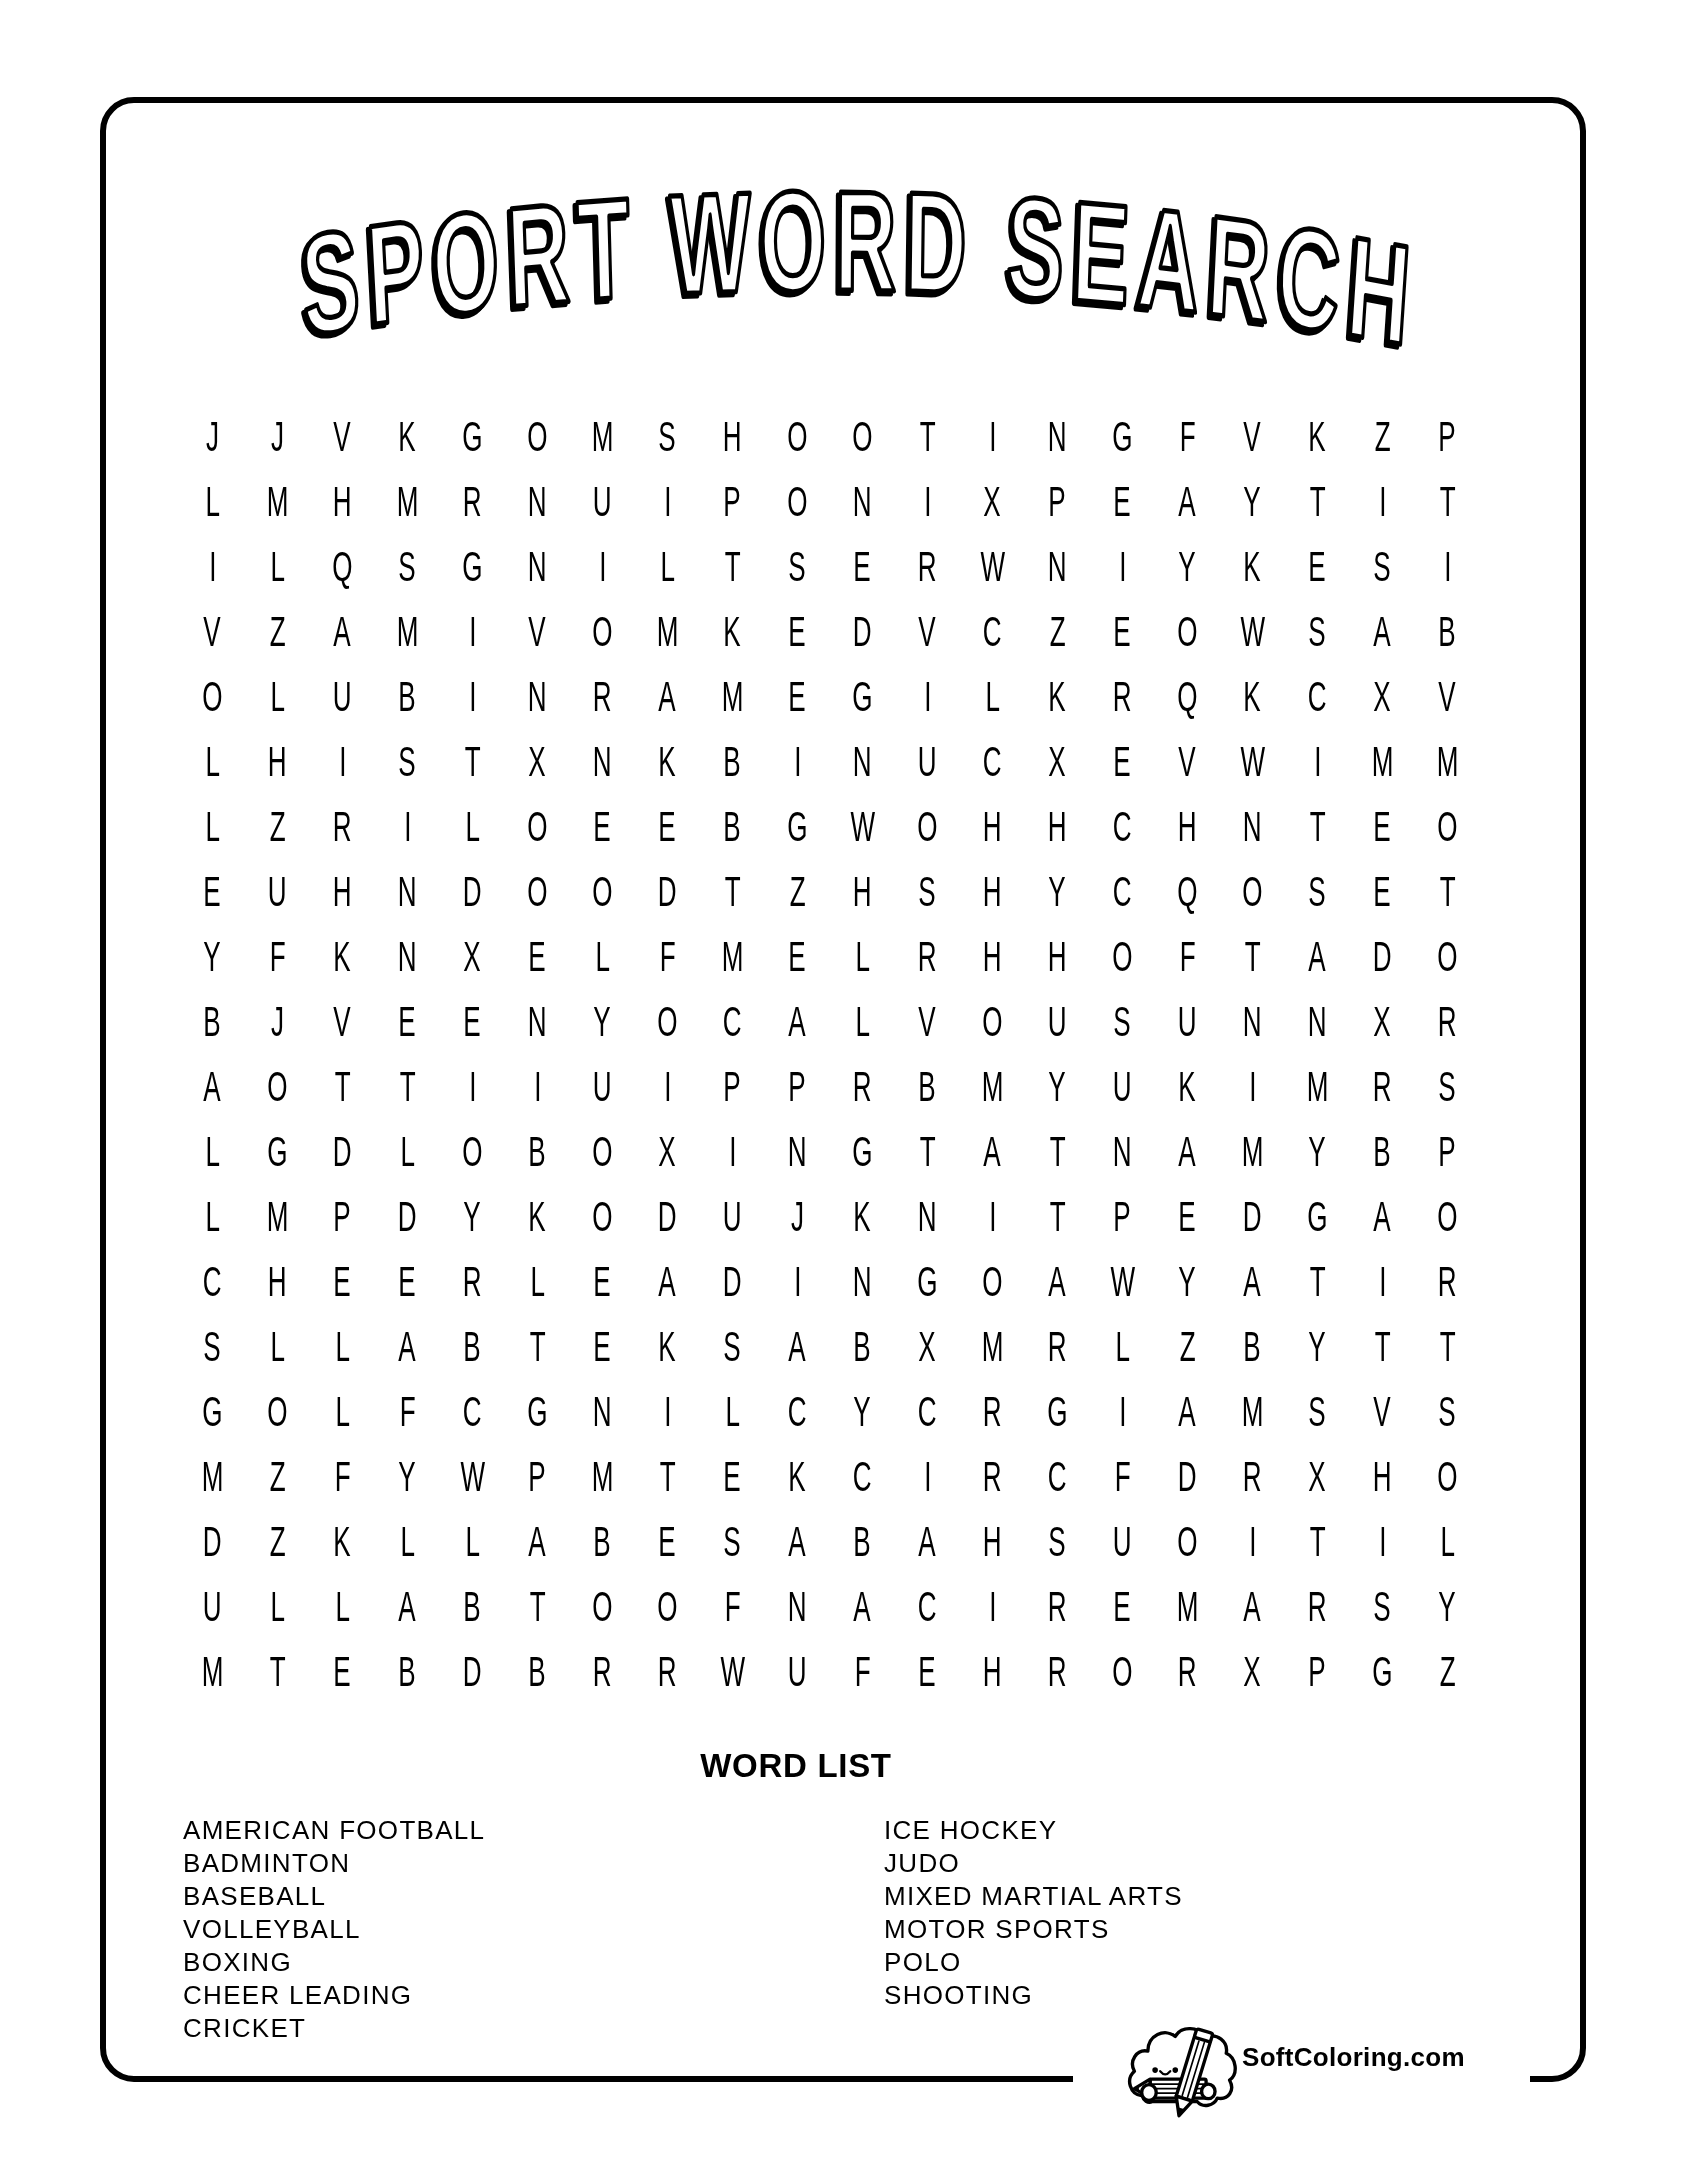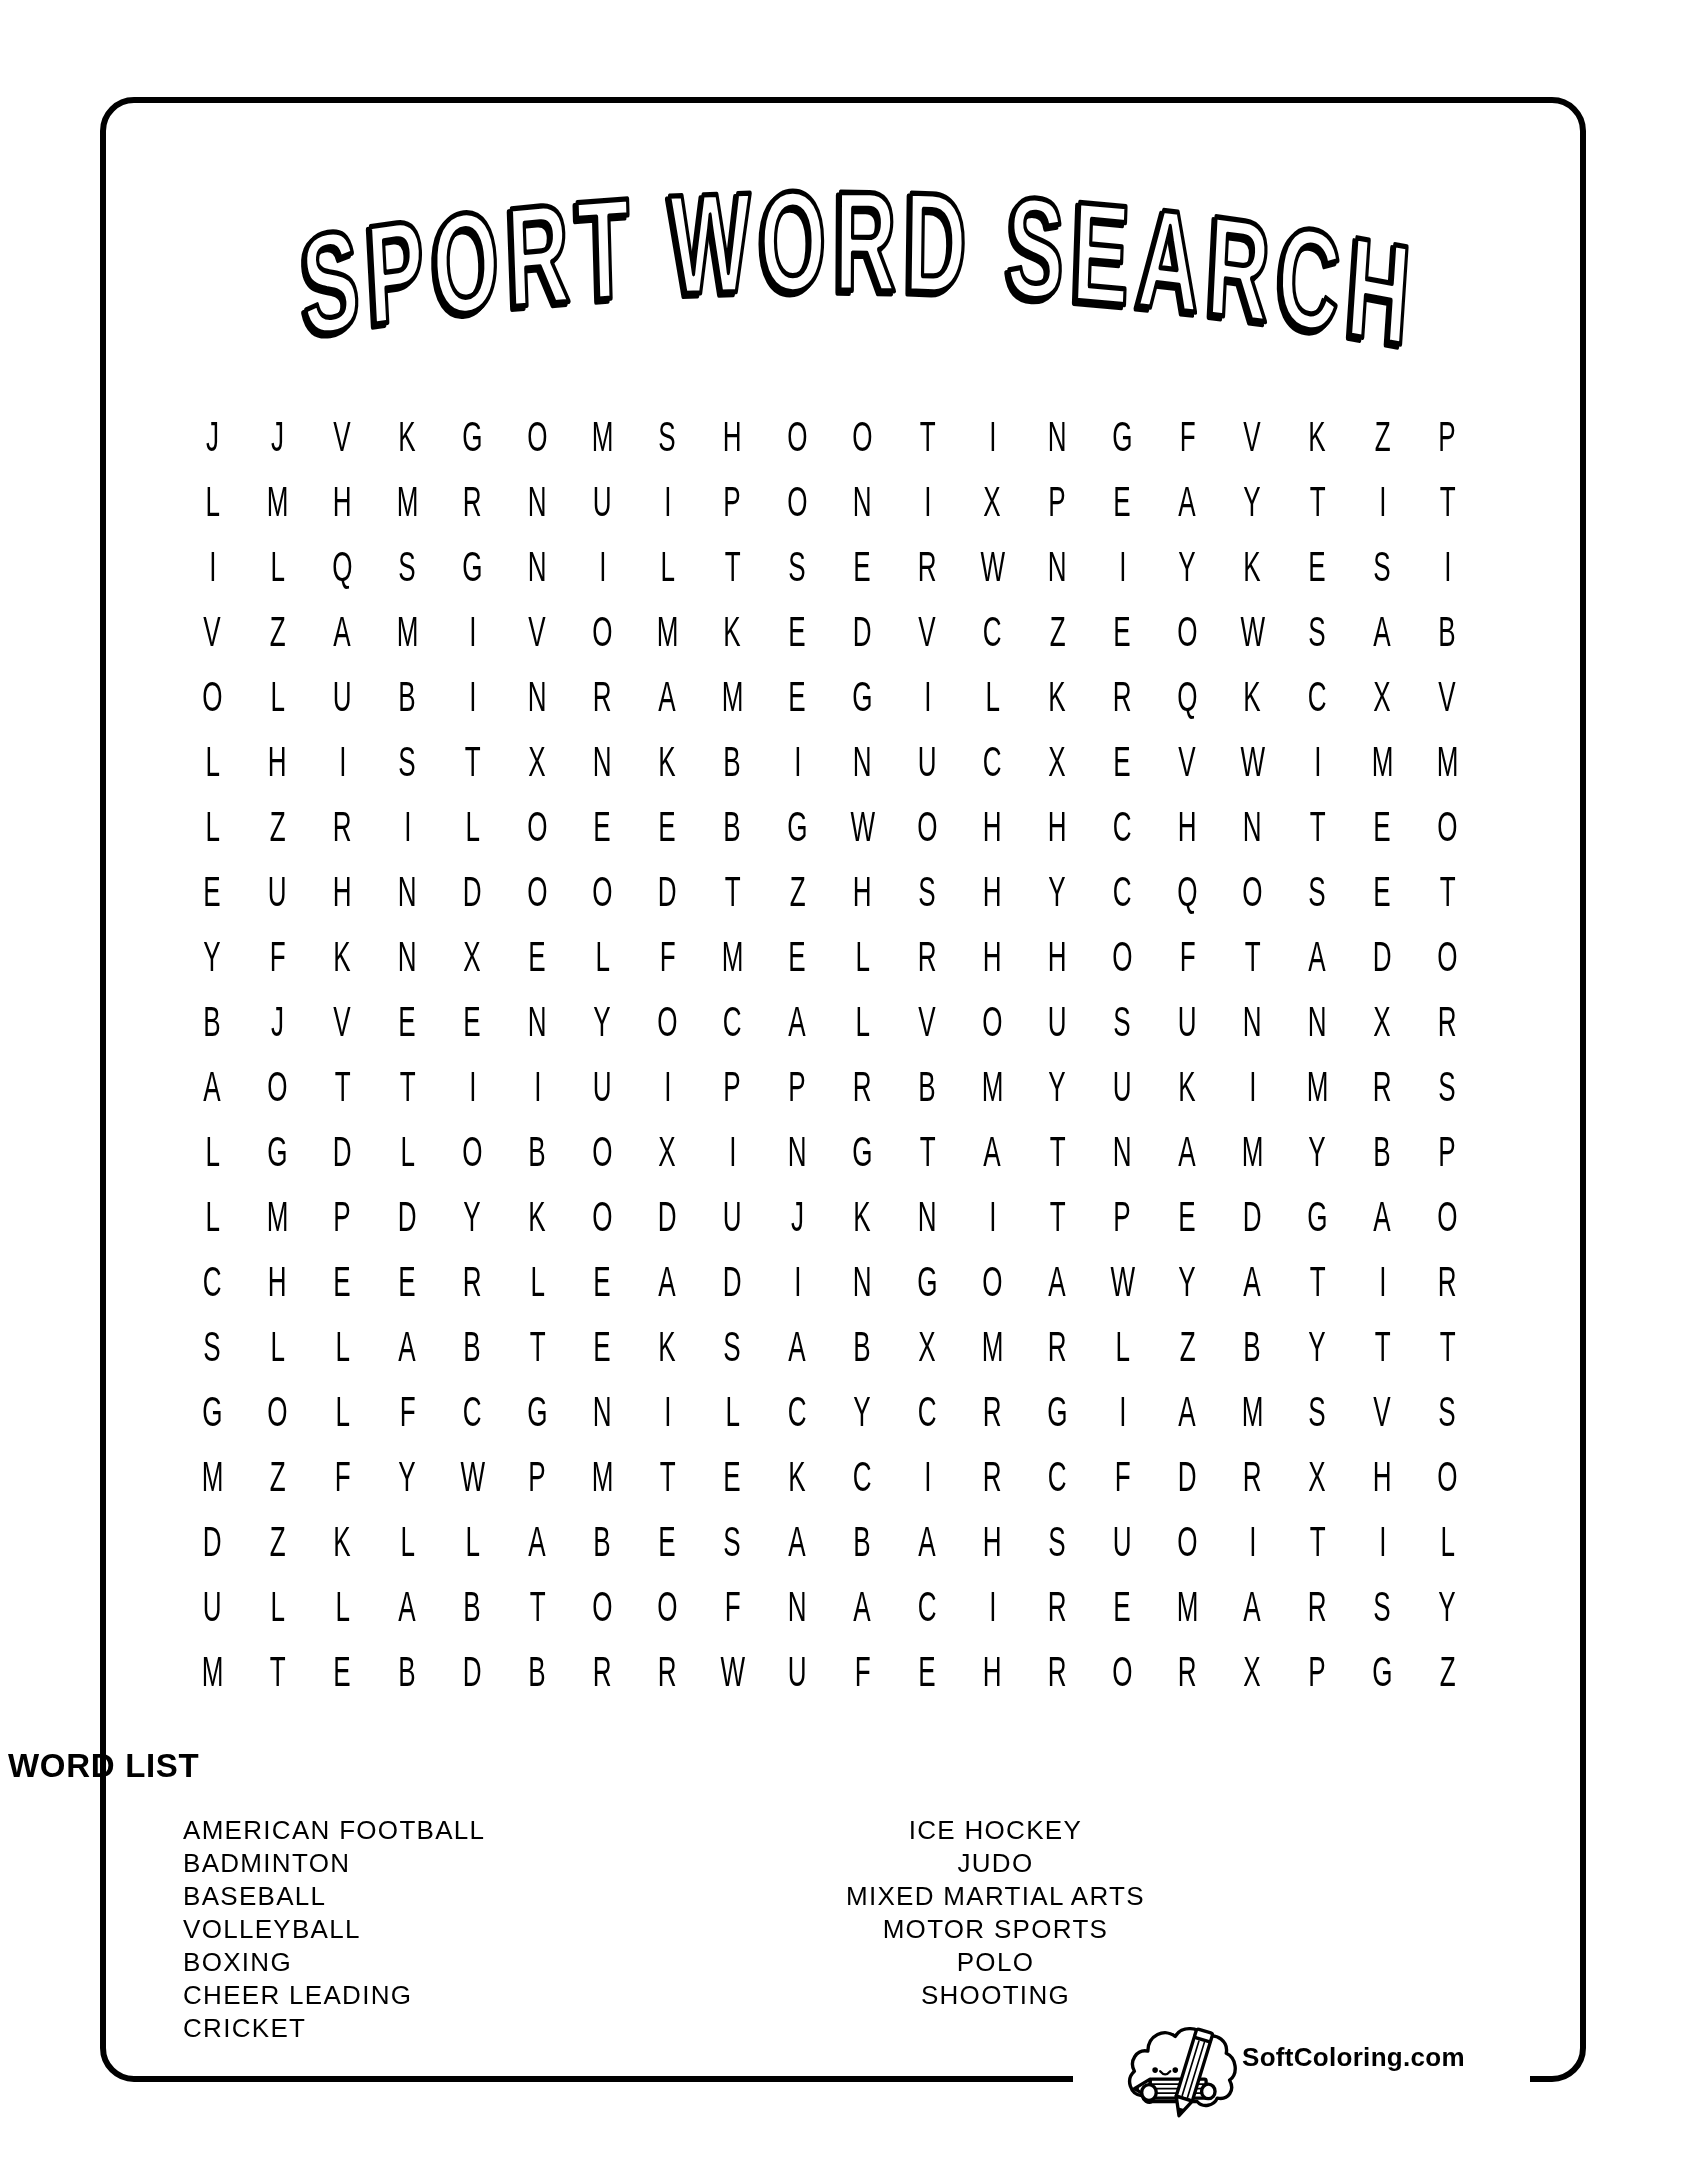--- a/index.html
+++ b/index.html
@@ -61,39 +61,39 @@
     justify-content: center;
   }
   .cell span {
     display: block;
     font-size: 42px;
     line-height: 1;
     transform: scaleX(0.62);
   }
   .wordlist-header {
     position: absolute;
-    left: 8px;
+    left: 16px;
     top: 1747px;
     width: 1560px;
-    text-align: left;
+    text-align: center;
     font-size: 33px;
     font-weight: bold;
     letter-spacing: 0.7px;
   }
   .word-col {
     position: absolute;
     top: 1814px;
     font-size: 26px;
     letter-spacing: 1.3px;
     line-height: 33px;
     white-space: nowrap;
   }
   .word-col-0 { left: 183px; }
   .word-col-1 { left: 605px; }
-  .word-col-2 { left: 846px; text-align: center; }
+  .word-col-2 { left: 884px; }
   .word-col-3 { left: 1283px; }
   .logo-backdrop {
     position: absolute;
     left: 1073px;
     top: 2006px;
     width: 457px;
     height: 126px;
     background: #ffffff;
   }
   .mascot-svg {

